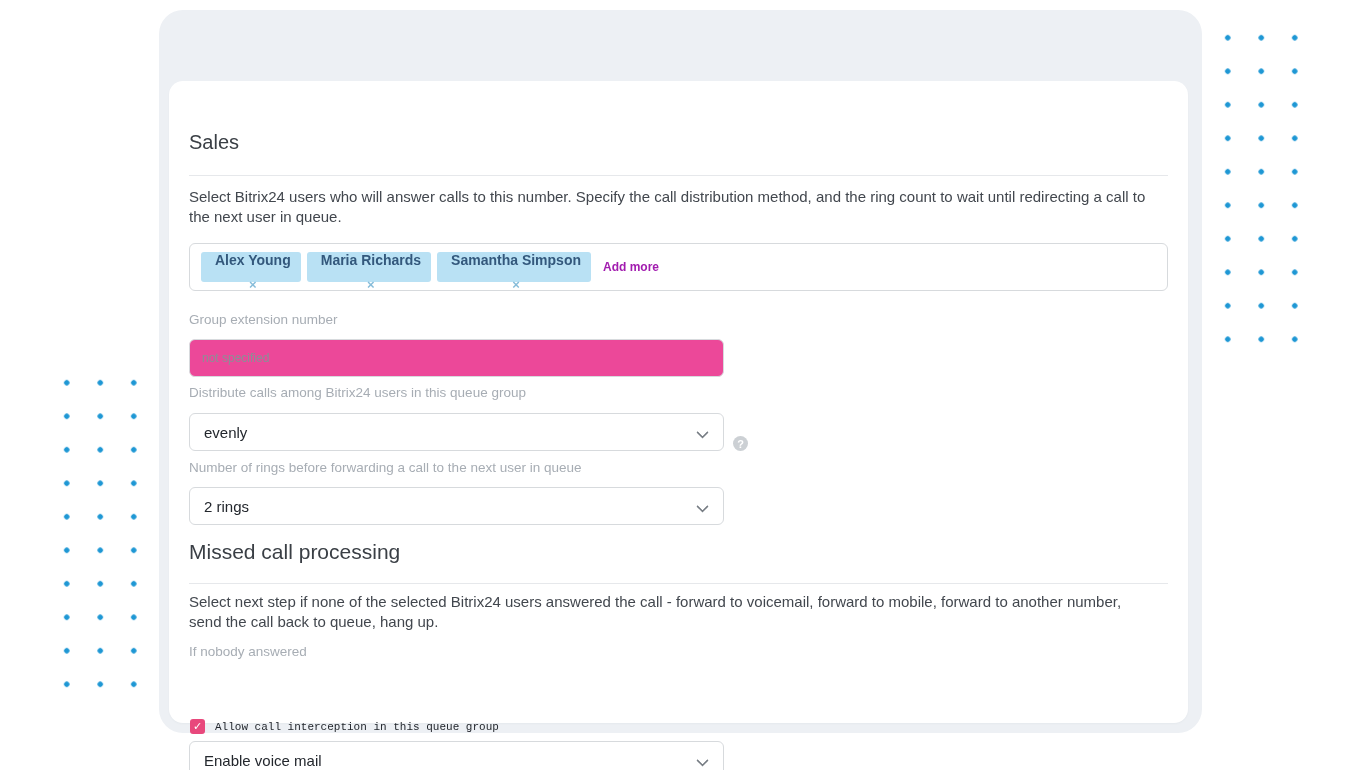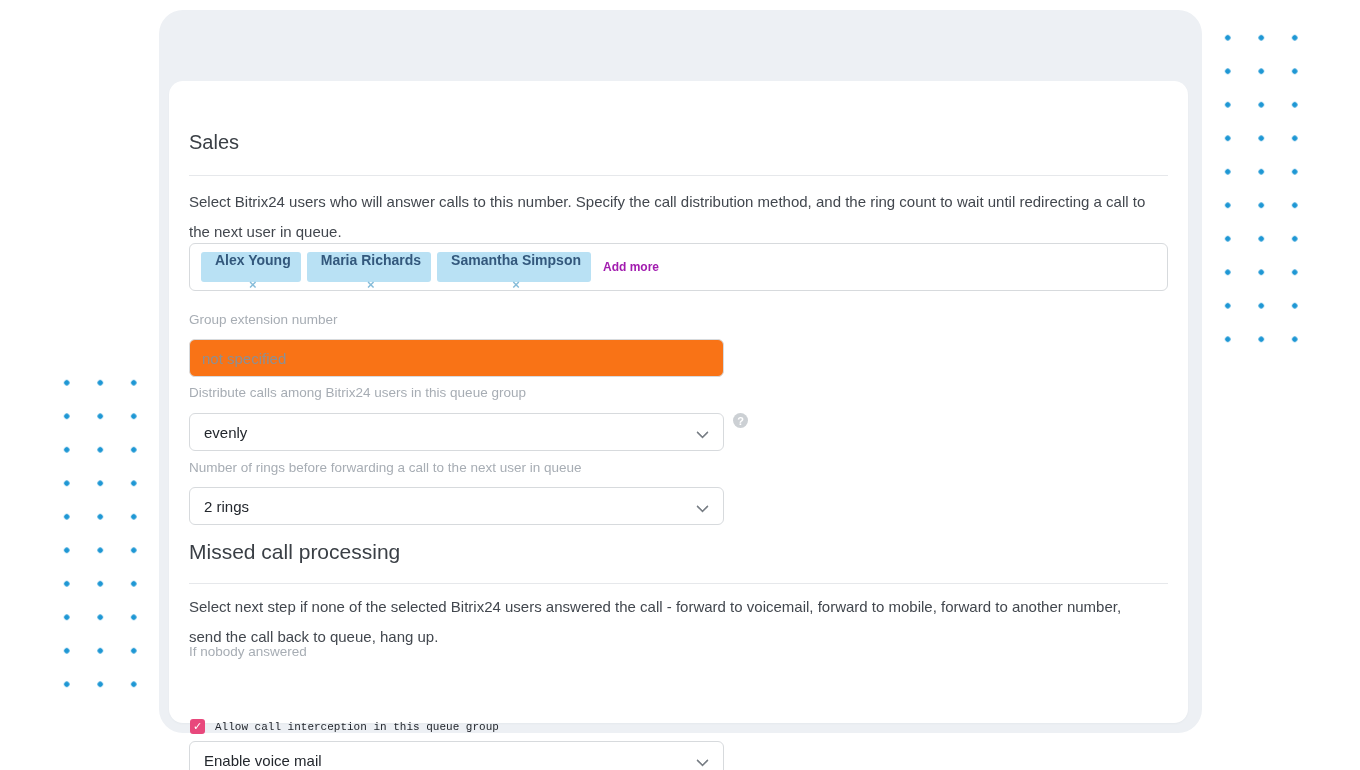--- a/index.html
+++ b/index.html
@@ -20,46 +20,46 @@
   .page-title { position: absolute; left: 177px; top: 26px; font-size: 27px; font-weight: 500;
     color: #51565c; letter-spacing: 0.2px; }
   .inner-card { position: absolute; left: 169px; top: 81px; width: 1019px; height: 642px;
     background: #ffffff; border-radius: 14px; box-shadow: 0 1px 2px rgba(60,70,85,0.04); }
 
   .content { position: absolute; left: 189px; top: 0; width: 979px; height: 770px; }
   .abs { position: absolute; left: 0; margin-top: 32px; }
 
   .section-title { font-size: 20px; font-weight: 500; color: #3a3f45; }
   .divider { width: 979px; height: 1px; background: #e6e8eb; }
-  .desc { font-size: 15px; line-height: 30px; color: #42474e; width: 965px; }
+  .desc { font-size: 15px; line-height: 20px; color: #42474e; width: 965px; }
 
   .label { font-size: 13.5px; color: #a7adb4; }
 
   .members-box { width: 979px; height: 48px; border: 1px solid #d7dadd; border-radius: 6px;
     background: #fff; display: flex; align-items: center; padding: 0 11px; gap: 6px; }
   .chip { height: 30px; background: #b9e1f4; border-radius: 3px; display: flex; align-items: center;
     padding: 0 10px 0 14px; gap: 10px; cursor: pointer; flex-direction: column; }
   .chip-name { font-size: 14px; font-weight: 700; color: #33587c; white-space: nowrap; }
   .chip-x { font-size: 13px; font-weight: 700; color: #86bcd9; cursor: pointer; line-height: 1; }
   .add-more { font-size: 12px; font-weight: 700; color: #a21caf; margin-left: 6px; cursor: pointer; white-space: nowrap; }
 
   .text-input { width: 535px; height: 38px; border: 1px solid #d7dadd; border-radius: 6px;
-    padding: 0 12px; font-size: 15px; color: #3a3f45; background: #f97316;
+    padding: 0 12px; font-size: 12px; color: #3a3f45; background: #ec4899;
     font-family: "Liberation Sans", sans-serif; outline: none; }
   .text-input::placeholder { color: #8a9096; opacity: 1; }
 
   .select { width: 535px; height: 38px; border: 1px solid #d7dadd; border-radius: 6px;
     background: #fff; display: flex; align-items: center; padding: 0 14px; position: relative;
     cursor: pointer; }
   .select-value { font-size: 15px; color: #23272d; }
   .chevron { position: absolute; right: 16px; top: 14px; width: 9px; height: 9px;
     border-right: 2px solid #777d84; border-bottom: 2px solid #777d84;
     transform: rotate(45deg); border-radius: 1px; }
 
-  .row { display: flex; align-items: flex-start; }
+  .row { display: flex; align-items: flex-end; }
   .help-icon { width: 15px; height: 15px; border-radius: 50%; background: #ccd0d4; color: #ffffff;
     font-size: 11px; font-weight: 700; display: flex; align-items: center; justify-content: center;
     margin-left: 9px; cursor: pointer; }
 
   .checkbox-row { display: flex; align-items: center; gap: 10px; cursor: pointer; margin-left: 1px; }
   .checkbox { width: 15px; height: 15px; border-radius: 3px; background: #e8487c;
     display: flex; align-items: center; justify-content: center; }
   .checkbox .mark { color: #ffffff; font-size: 11px; font-weight: 700; line-height: 1; }
   .checkbox-label { font-size: 11px; color: #23272d; font-family: Liberation Mono, monospace; }
 </style>

